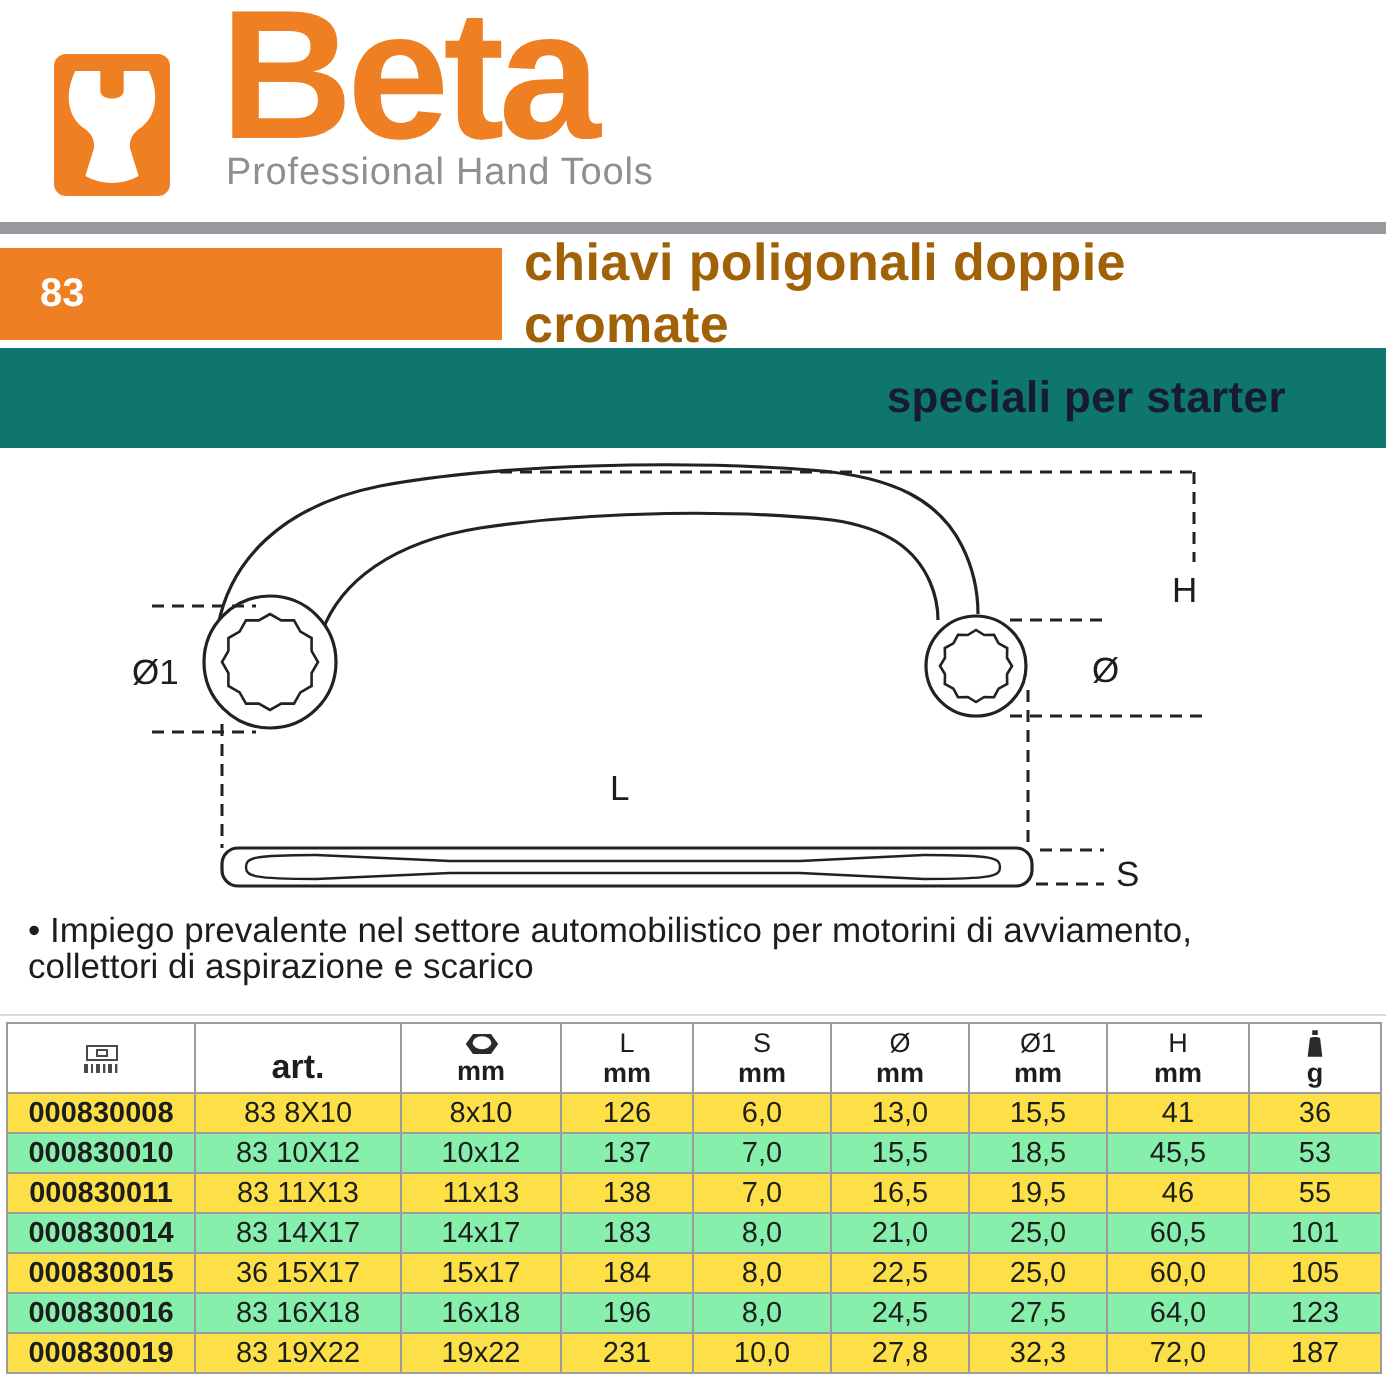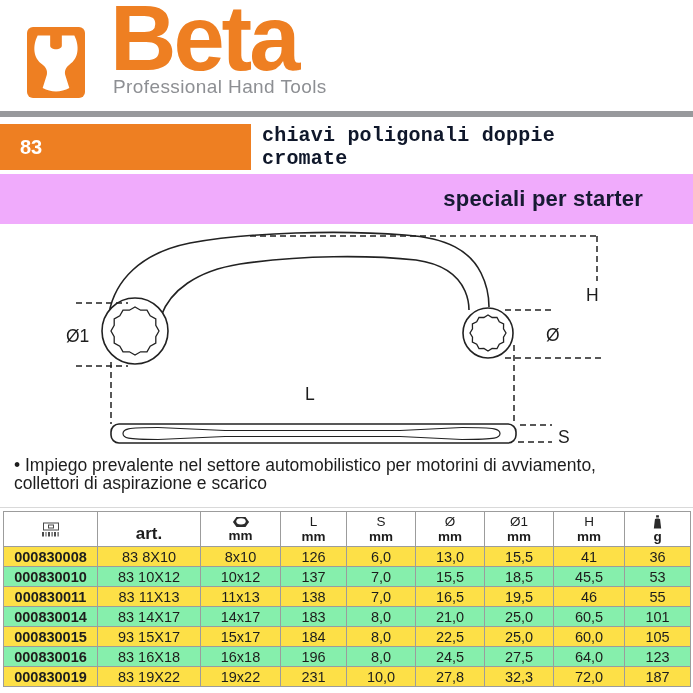--- a/index.html
+++ b/index.html
@@ -13,23 +13,23 @@
   .logo-text-block{margin-left:25px;display:flex;flex-direction:column;}
   .logo-word{font-size:92px;line-height:72px;font-weight:700;color:#EE7F22;letter-spacing:-3px;}
   .tagline{font-size:19px;color:#8d8f93;letter-spacing:0.4px;margin-top:2px;margin-left:3px;}
 
   .divider{position:absolute;top:111px;left:0;width:693px;height:6px;background:#98999c;}
 
   
   .title-row{position:absolute;top:124px;left:0;width:640px;height:46px;display:flex;}
   .page-num-band{width:251px;height:46px;background:#EE7F22;display:flex;align-items:center;box-sizing:border-box;padding-left:20px;}
   .page-num-band span{color:#ffffff;font-size:20px;font-weight:700;}
-  .title{flex:1;display:flex;align-items:center;padding-left:11px;font-size:20px;font-weight:700;color:#0f172a;letter-spacing:0.2px;font-family:Liberation Mono, monospace;}
-
-  .subtitle-band{position:absolute;top:174px;left:0;width:693px;height:50px;background:#f0abfc;display:flex;align-items:center;justify-content:flex-end;box-sizing:border-box;padding-right:50px;}
+  .title{flex:1;display:flex;align-items:center;padding-left:11px;font-size:26px;font-weight:700;color:#a16207;letter-spacing:0.2px;}
+
+  .subtitle-band{position:absolute;top:174px;left:0;width:693px;height:50px;background:#0f766e;display:flex;align-items:center;justify-content:flex-end;box-sizing:border-box;padding-right:50px;}
   .subtitle-band span{font-size:22px;font-weight:700;color:#171a33;letter-spacing:0.2px;}
 
   
   .drawing{position:absolute;top:224px;left:0;width:693px;height:241px;}
   .drawing svg{display:block;}
 
   
   .description{position:absolute;top:452px;left:0;width:693px;padding:4px 4px 0 14px;box-sizing:border-box;color:#1d1d1d;font-size:17.5px;line-height:18px;}
   .pre-table-line{position:absolute;top:507px;left:0;width:693px;height:1px;background:#d9d9d9;}
 
@@ -245,21 +245,21 @@
           <td>14x17</td>
           <td>183</td>
           <td>8,0</td>
           <td>21,0</td>
           <td>25,0</td>
           <td>60,5</td>
           <td>101</td>
       </tr>
       <tr class="alt">
         <td class="code">000830015</td>
-          <td>93 15X17</td>
+          <td>36 15X17</td>
           <td>15x17</td>
           <td>184</td>
           <td>8,0</td>
           <td>22,5</td>
           <td>25,0</td>
           <td>60,0</td>
           <td>105</td>
       </tr>
       <tr>
         <td class="code">000830016</td>

